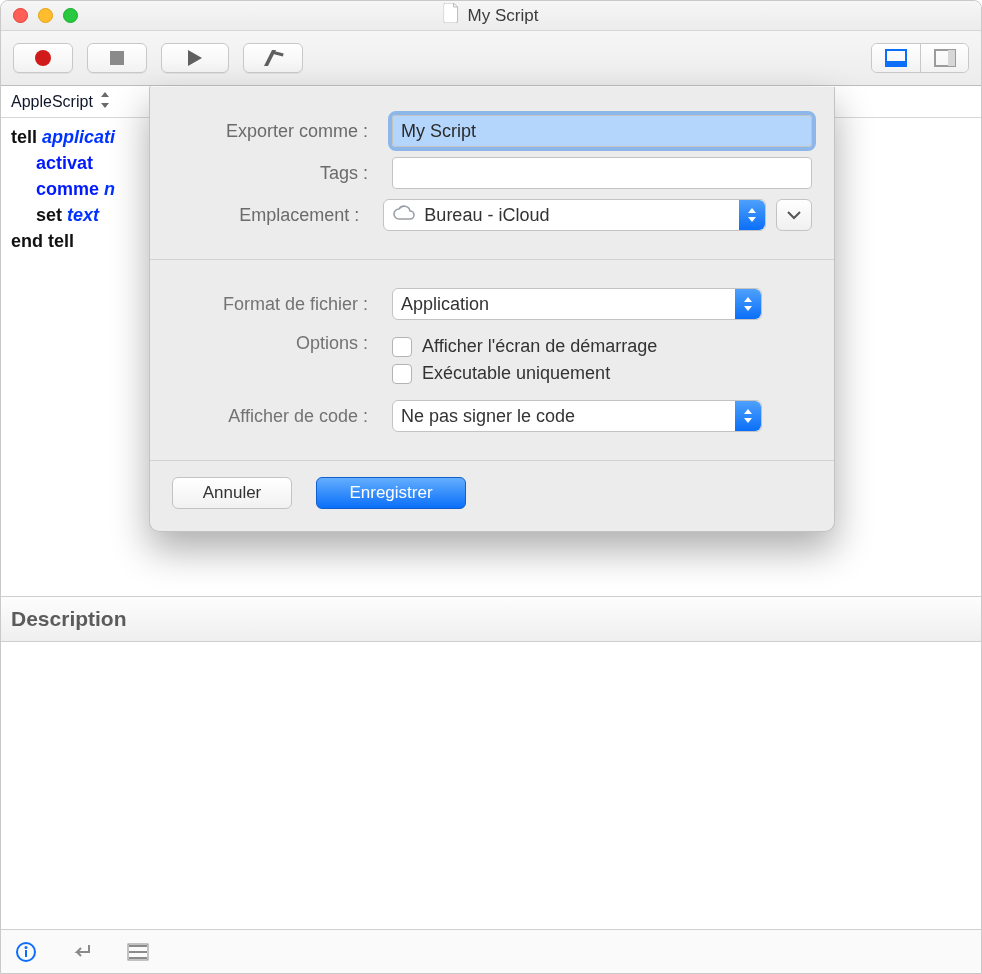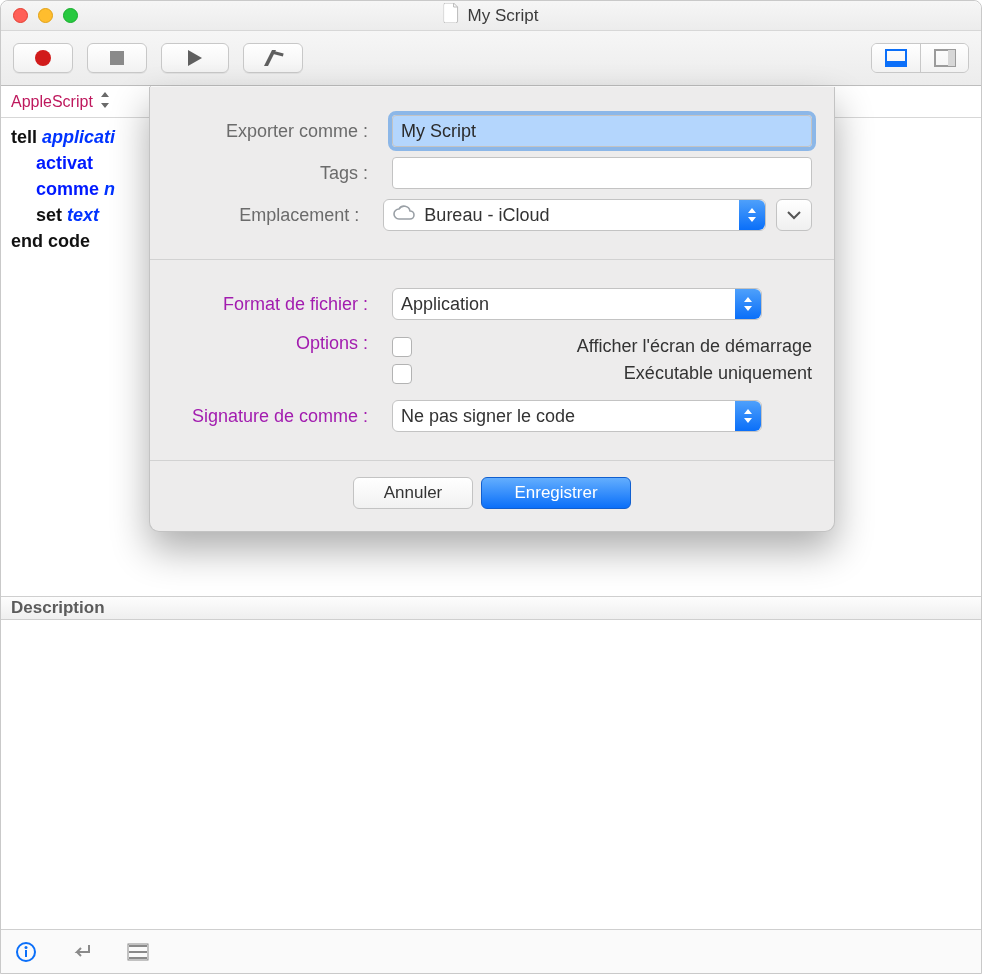--- a/index.html
+++ b/index.html
@@ -68,44 +68,44 @@
   .seg .half.active svg rect.inner{ stroke:#0b6ff9; }
   .seg .half + .half { border-left:1px solid #c8c8c8;}
 
   
   .langbar {
     height:32px; background:#fff; border-bottom:1px solid #d7d7d7;
     display:flex; align-items:center;
   }
   .lang-sel {
     height:100%; width:150px; display:flex; align-items:center; padding:8px 10px;
-    border-right:1px solid #d7d7d7; color:#be185d; font-size:16px;
+    border-right:1px solid #d7d7d7; color:#0f172a; font-size:16px;
   }
   .updown { margin-left:6px; }
 
   
   .code {
     padding: 6px 10px;
     font-family: Verdana, Geneva, sans-serif;
     font-size: 18px;
     line-height: 1.45;
     height: 478px;
     white-space: pre;
     overflow:hidden;
   }
   .kw { font-weight:700; color:#111; }
   .blue { color:#0019ff; font-weight:700;margin-top:8px; }
   .blue-i { color:#0033ff; font-style:italic;font-weight:bold; }
 
   
   .desc-header{
-    height:24px; background:linear-gradient(#fdfdfd,#efefef);
+    height:46px; background:linear-gradient(#fdfdfd,#efefef);
     border-top:1px solid #cfcfcf; border-bottom:1px solid #cfcfcf;
     display:flex; align-items:center; padding:0 10px;
-    color:#5b5b5b; font-weight:700; font-size:17px;
+    color:#5b5b5b; font-weight:700; font-size:21px;
   }
   .desc-body { height: 300px; background:#fff; }
 
   
   .bottombar {
     height: 44px; border-top:1px solid #cfcfcf;
     display:flex; align-items:center; gap:34px; padding:0 14px;
     position:absolute; bottom:0; left:0; right:0; background:#fafafa;
   }
   .bb-ico { color:#878787; display:flex; }
@@ -124,21 +124,21 @@
     box-shadow: 0 18px 38px rgba(0,0,0,.32);
     font-size: 18px;
     color:#333;
   }
   .sheet-section { padding: 18px 22px; }
   .sheet-divider { border-top:1px solid #d2d2d2; }
   .row { display:flex; align-items:center; margin: 10px 0; }
   .row label.lhs {
     width: 220px; text-align:right; padding-right:24px; color:#6b6b6b;
   }
-  .sheet-section.formats .row label.lhs { color:#a21caf; }
+  .sheet-section.formats .row label.lhs { color:#737373; }
   .text-input {
     flex:1; height:32px; background:#fff; border:1px solid #c3c3c3;
     border-radius:4px; padding: 2px 8px; font-size:18px;
     font-family:inherit;
   }
   .text-input.focus {
     outline: 4px solid #8cb7e8;
     background: #b4d6fd;
     color:#2b2b2b;
   }
@@ -158,29 +158,29 @@
   .popup .cap svg{ fill:#fff; }
   .popup.loc { width: 399px; }
   .cloud-ico { margin-right:8px; }
   .expand-btn {
     margin-left:10px; width:38px; height:32px; background:linear-gradient(#fff,#f0f0f0);
     border:1px solid #c3c3c3; border-radius:6px;
     display:flex; align-items:center; justify-content:center;
   }
   .popup.wide { width: 370px; }
 
-  .checkbox-row { display:flex; align-items:center; margin:6px 0;justify-content:space-between; }
+  .checkbox-row { display:flex; align-items:center; margin:6px 0; }
   .checkbox {
     width:20px; height:20px; background:#fff; border:1px solid #b3b3b3;
     border-radius:4px; margin-right:10px;
   }
 
   .sheet-buttons {
     padding: 16px 22px 22px;
-    display:flex; justify-content:center; gap:8px;
+    display:flex; justify-content:flex-start; gap:24px;
   }
   .btn {
     height:32px; min-width:120px; padding:0 22px;
     border-radius:6px; border:1px solid #c3c3c3;
     background: linear-gradient(#ffffff,#f1f1f1);
     font-size:17px; display:flex; align-items:center; justify-content:center;
   }
   .btn.primary {
     background: linear-gradient(#63aefe,#0a6ff9);
     border:1px solid #115fcf; color:#fff; min-width:150px;
@@ -256,21 +256,21 @@
           <path d="M6 0 L10 5 H2 Z M6 16 L2 11 H10 Z" fill="#6a6a6a"></path>
         </svg>
     </span>
   </div>
 </div>
 
 <div class="code"><span class="kw">tell </span><span class="blue-i">applicati</span>
      <span class="blue">activat</span>
      <span class="blue">comme </span><span class="blue-i">n</span>
      <span class="kw">set </span><span class="blue-i">text</span>
-<span class="kw">end code</span></div>
+<span class="kw">end tell</span></div>
 
 <div class="desc-header">
   <span>Description</span>
 </div>
 <div class="desc-body"></div>
 
 <div class="bottombar">
   <span class="bb-ico info">
     <svg width="22" height="22">
         <circle cx="11" cy="11" r="9" fill="none" stroke="#0b6ff9" stroke-width="2"></circle>
@@ -347,21 +347,21 @@
           <div class="checkbox"></div>
           <span>Afficher l'écran de démarrage</span>
         </div>
         <div class="checkbox-row">
           <div class="checkbox"></div>
           <span>Exécutable uniquement</span>
         </div>
       </div>
     </div>
     <div class="row">
-      <label class="lhs">Signature de comme :</label>
+      <label class="lhs">Afficher de code :</label>
       <div class="popup wide">
         <span>Ne pas signer le code</span>
         <span class="cap">
           <svg width="12" height="16" viewBox="0 0 12 16">
               <path d="M6 1 L10 6 H2 Z M6 15 L2 10 H10 Z"></path>
             </svg>
         </span>
       </div>
     </div>
   </div>

